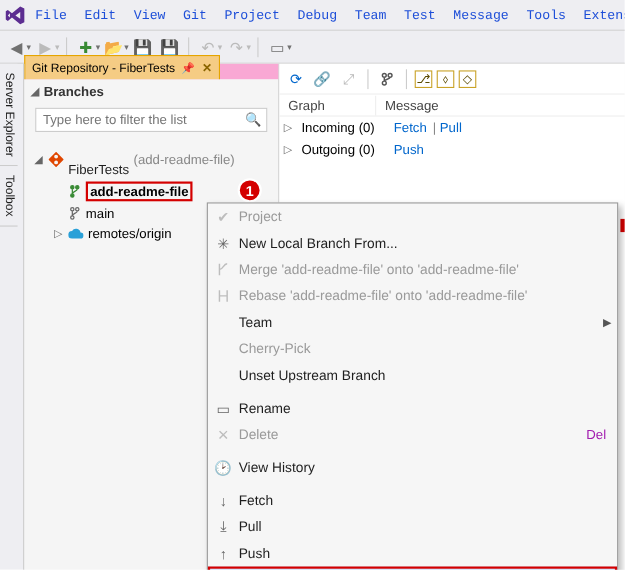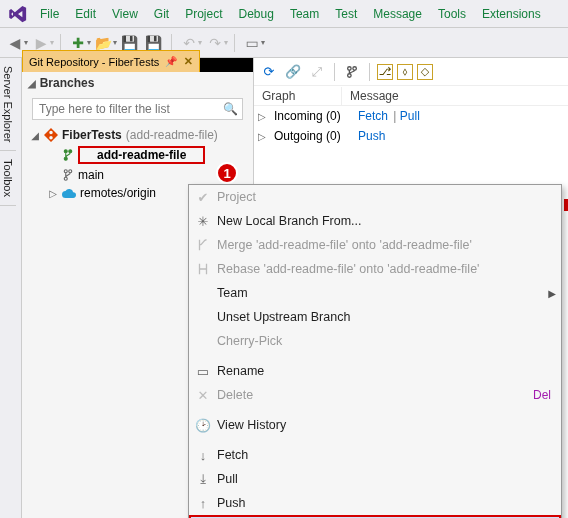--- a/index.html
+++ b/index.html
@@ -2,52 +2,52 @@
 <html><head>
 <meta charset="utf-8">
 <style>
   * { box-sizing: border-box; font-family: 'Segoe UI', Tahoma, sans-serif; }
   body { margin: 0; width: 568px; height: 518px; background: #fff; overflow: hidden; position: relative; font-size: 12px; }
 
   
   .menubar { display: flex; align-items: center; height: 28px; background: #eeeef2; border-bottom: 1px solid #ccc; padding-left: 4px; }
   .vs-logo { width: 28px; height: 28px; display: flex; align-items: center; justify-content: center; }
   .vs-logo svg { width: 20px; height: 20px; }
-  .menubar .menu-item { padding: 4px 8px; color: #15803d; cursor: default; }
+  .menubar .menu-item { padding: 4px 8px; color: #1d4ed8; cursor: default; font-family: Liberation Mono, monospace; }
 
   
   .toolbar { height: 30px; background: #eeeef2; border-bottom: 1px solid #ccc; display: flex; align-items: center; padding: 0 4px; gap: 2px; }
   .tb-btn { width: 22px; height: 22px; display: flex; align-items: center; justify-content: center; color: #717171; font-size: 14px; }
   .tb-sep { width: 1px; height: 18px; background: #ccc; margin: 0 4px;}
   .tb-drop { font-size: 8px; color: #717171; margin-left: -4px;}
 
   
   .body-row { display: flex; height: calc(518px - 58px); }
   .side-tabs { width: 22px; background: #eeeef2; border-right: 1px solid #ccc; position: relative; }
   .side-tab { writing-mode: vertical-rl; text-orientation: mixed; padding: 8px 2px; font-size: 11px; color: #1e1e1e; background: #eeeef2; border-bottom:1px solid #ccc; text-align:center;}
   .panel { flex: 1; display: flex; background: #fafafa; }
 
   
   .git-panel { width: 232px; background: #f5f5f5; border-right: 1px solid #ccc; display:flex; flex-direction:column;}
-  .doc-tab-row { height: 14px; background: #000000; display:flex; align-items:flex-end;}
+  .doc-tab-row { height: 14px; background: #f9a8d4; display:flex; align-items:flex-end;}
   .doc-tab { height: 22px; background: #f5cc84; border:1px solid #e5a500; border-bottom:none; padding:2px 6px; display:flex; align-items:center; gap:6px; font-size:11px;}
   .doc-tab .pin { font-size:10px; color:#8a6500;}
   .doc-tab .close { font-size:11px; color:#8a6500; font-weight:bold;}
   .section-head { display:flex; align-items:center; padding:4px 6px; font-weight:600; color:#333; gap:4px;}
   .section-head .caret{font-size:10px; color:#666;}
   .filter-row{display:flex; align-items:center; margin:4px 10px; border:1px solid #ccc; background:#fff;}
   .filter-row input{flex:1; border:none; outline:none; padding:3px 6px; font-size:12px; color:#3b82f6; background:transparent;}
   .filter-row .search-ic{width:22px; text-align:center; color:#333;}
   .tree{padding:2px 6px;}
   .tree-row{display:flex; align-items:center; gap:4px; padding:2px 2px; font-size:12px; white-space:nowrap;}
   .tree-row .caret{font-size:10px; color:#666; width:10px; text-align:center;}
   .repo-ic svg, .branch-ic svg, .branch-ic-g svg, .cloud-ic svg { display:block;}
-  .repo-name{font-weight:700; color:#1e1e1e;}
+  .repo-name{font-weight:400; color:#1e1e1e;margin-top:19px;}
   .repo-paren{color:#888;}
-  .branch-selected{border:2px solid #d40000; padding:0 17px; font-weight:700;}
+  .branch-selected{border:2px solid #d40000; padding:0 2px; font-weight:700;}
   .callout{display:inline-flex; width:22px; height:22px; border-radius:50%; background:#d40000; color:#fff; align-items:center; justify-content:center; font-weight:700; border:2px solid #fff; font-size:13px; position:absolute;}
   #co1{ left:216px; top:162px;}
   #co2{ left:432px; top:452px;}
 
   
   .hist-panel{flex:1; background:#fff; display:flex; flex-direction:column;}
   .hist-toolbar{height:28px; display:flex; align-items:center; gap:2px; padding:0 4px; border-bottom:1px solid #eee;}
   .hist-toolbar .tb-btn{color:#555; font-size:13px;}
   .hist-toolbar .gold-box{width:16px; height:16px; border:1px solid #c9a227; display:flex; align-items:center; justify-content:center; font-size:11px; color:#5a4a00; margin:0 1px; background:#fff;}
   .hist-cols{display:flex; border-bottom:1px solid #eee; height:20px; align-items:center;}
@@ -259,28 +259,28 @@
         </svg>
       </span>
     <span class="lbl">Rebase 'add-readme-file' onto 'add-readme-file'</span>
       <span class="accel"></span>
   </div>
   <div class="row">
     <span class="ic"></span>
     <span class="lbl">Team</span>
     <span class="sub">▶</span>
   </div>
+  <div class="row disabled">
+    <span class="ic"></span>
+    <span class="lbl">Cherry-Pick</span>
+      <span class="accel"></span>
+  </div>
   <div class="row">
     <span class="ic"></span>
     <span class="lbl">Unset Upstream Branch</span>
-      <span class="accel"></span>
-  </div>
-  <div class="row disabled">
-    <span class="ic"></span>
-    <span class="lbl">Cherry-Pick</span>
       <span class="accel"></span>
   </div>
   <div class="row ctx-sep">
       <hr>
     </div>
   <div class="row">
     <span class="ic">▭</span>
     <span class="lbl">Rename</span>
       <span class="accel"></span>
   </div>

